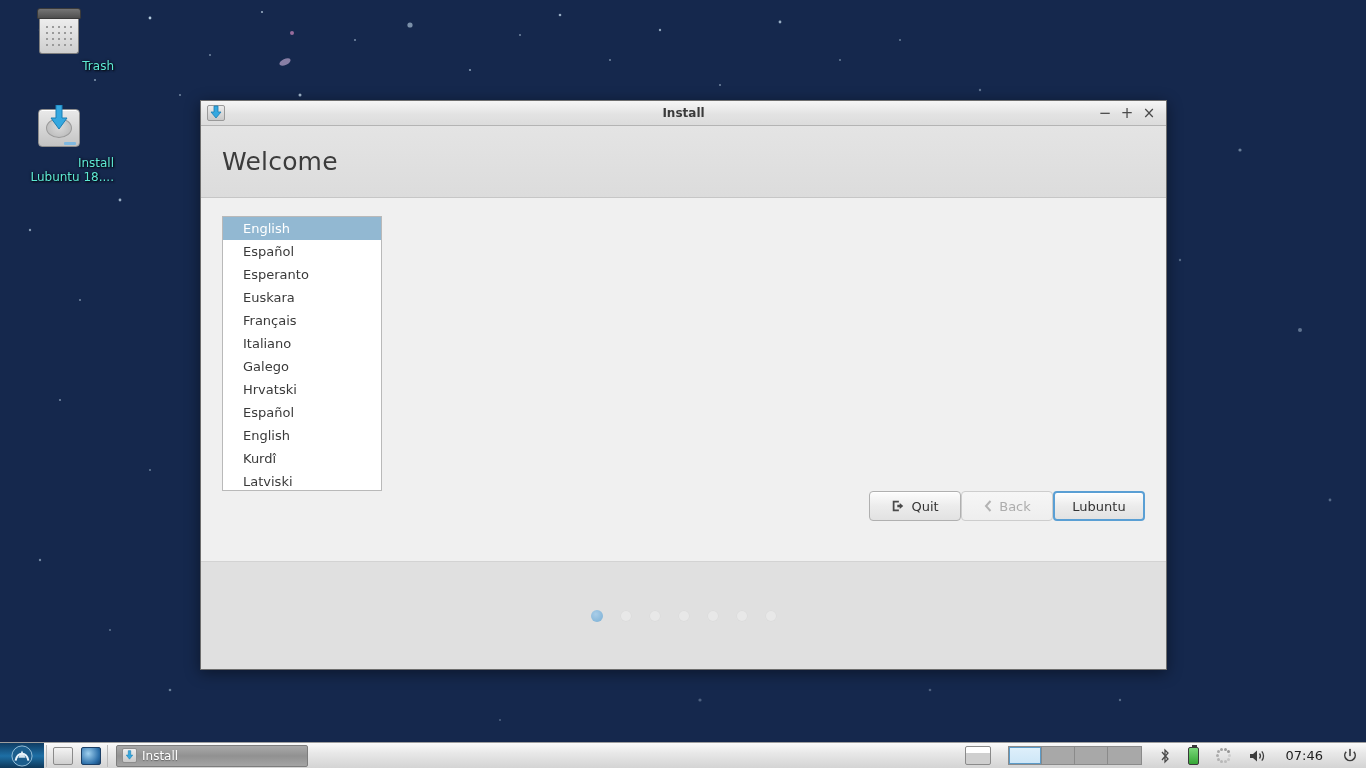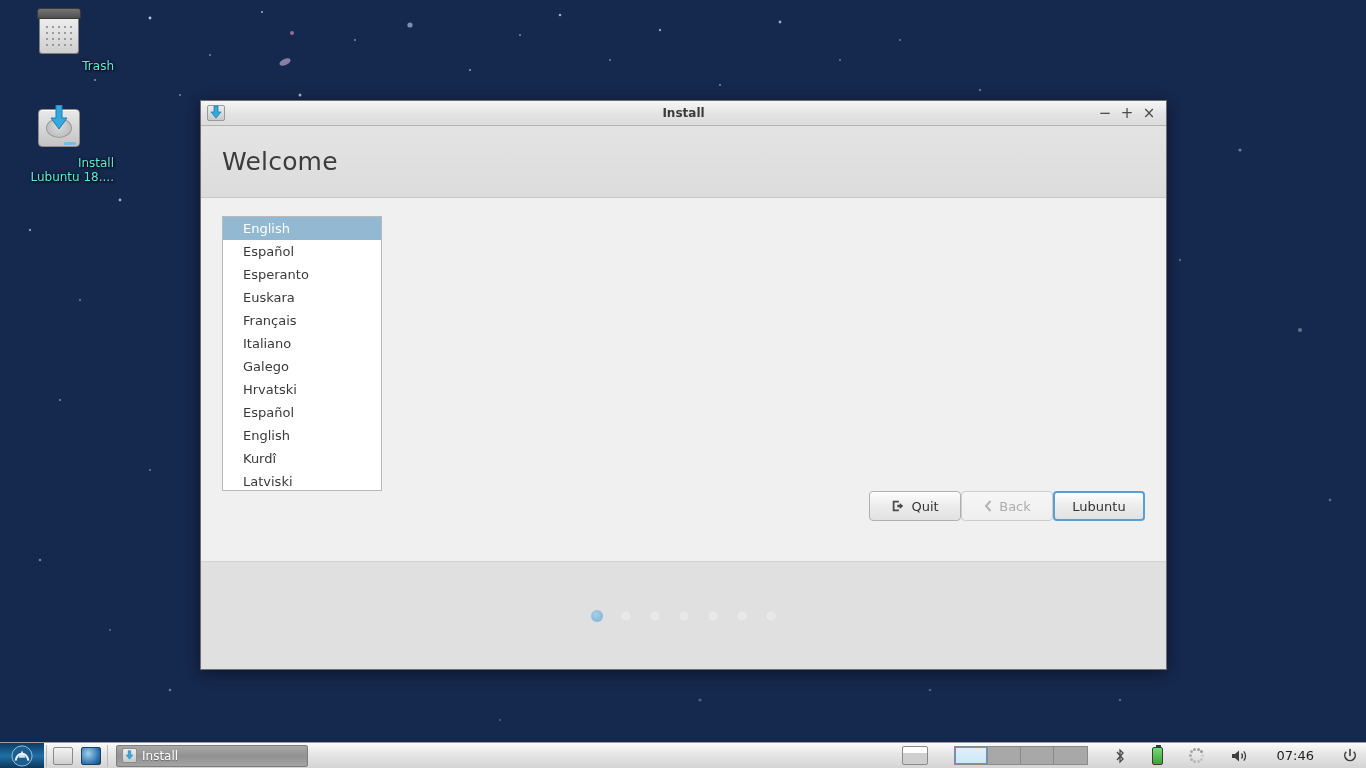--- a/index.html
+++ b/index.html
@@ -198,21 +198,21 @@
     background: linear-gradient(#a9a9a9, #919191 50%, #a4a4a4);
     border: 1px solid #7d7d7d; border-radius: 2px;
     display: flex; align-items: center; gap: 5px; padding-left: 5px;
     color: #ffffff; font-size: 12px; cursor: pointer;
     text-shadow: 0 1px 1px rgba(0,0,0,0.35);
   }
   .task-icon {
     width:15px;height:15px;border:1px solid #8d8d8d;border-radius:2px;
     background:linear-gradient(#eeeeee,#c9c9c9); position:relative; flex:none;
   }
-  .tray { margin-left: auto; display:flex; align-items:center; height:26px; padding-right: 4px; gap: 18px; }
+  .tray { margin-left: auto; display:flex; align-items:center; height:26px; padding-right: 4px; gap: 9px; }
   .tray-item { display:flex; align-items:center; justify-content:center; height:26px; padding: 0 4px; cursor:pointer; }
   .showdesk {
     width: 26px; height: 19px; border:1px solid #8a8a8a; border-radius:2px;
     background: linear-gradient(#ffffff 0 38%, #cfcfcf 38% 100%);
   }
   .pager { display:flex; height:19px; border:1px solid #8a8a8a; }
   .pager .ws { width: 33px; height: 17px; background: #a8a8a8; border-right:1px solid #8a8a8a; }
   .pager .ws:last-child { border-right: none; }
   .pager .ws.active { background: linear-gradient(#dff0fb,#cde6f7); box-shadow: inset 0 0 0 1px #5b9bc8; }
   .clock { font-size: 13px; color: #222; padding: 0 6px; }

